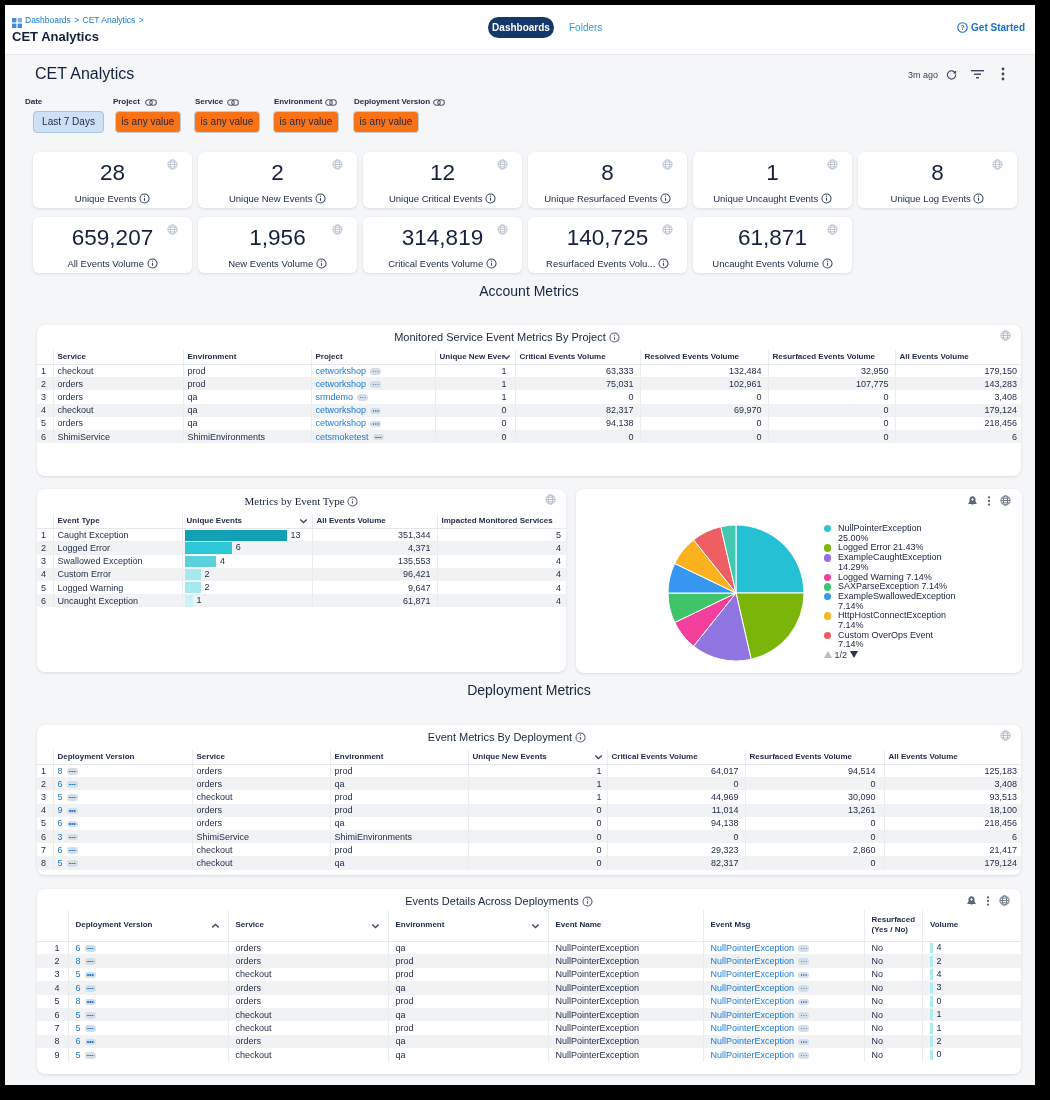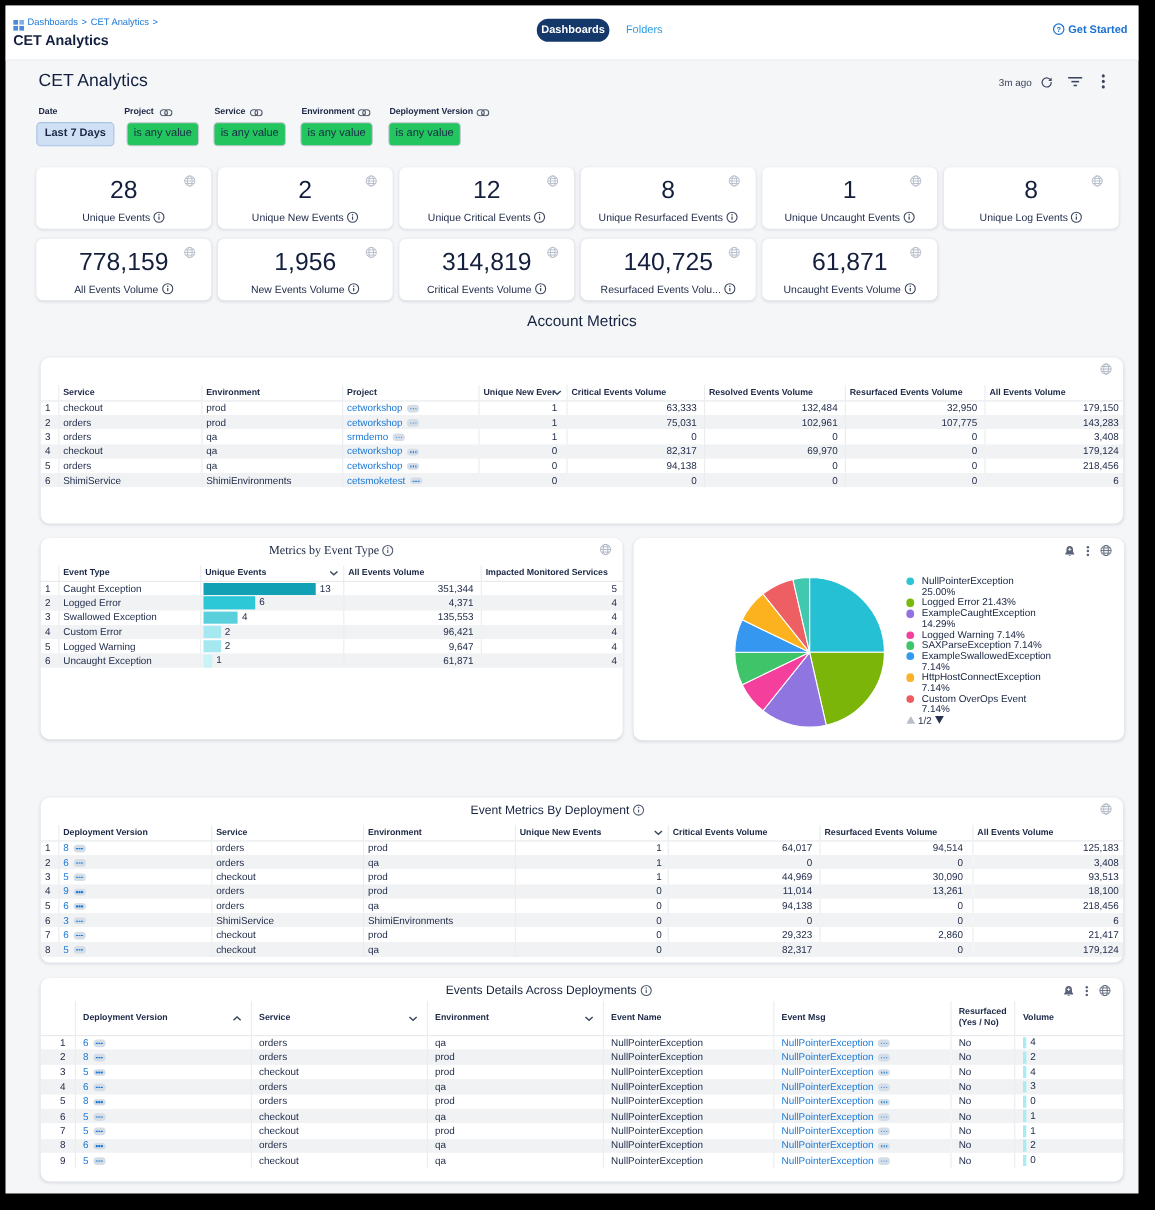--- a/index.html
+++ b/index.html
@@ -9,22 +9,22 @@
 .topbar { position:absolute; left:0; top:0; width:1030px; height:50px; background:#fff; border-bottom:1px solid #e7e9ee; }
 .crumb { position:absolute; left:20px; top:10px; font-size:8.5px; color:#1778d6; }
 .crumb .sep { color:#1778d6; margin:0 1px; }
 .pagetitle { position:absolute; left:7px; top:24px; font-size:13px; font-weight:700; color:#121f3d; }
 .tabpill { position:absolute; left:483px; top:12px; width:66px; height:21px; border-radius:11px; background:#15386b; color:#fff; font-size:10px; font-weight:700; text-align:center; line-height:21px; }
 .folders { position:absolute; left:564px; top:12px; height:21px; line-height:21px; color:#2d9be4; font-size:10px; font-weight:400; }
 .getstarted { position:absolute; right:10px; top:12px; height:21px; line-height:21px; color:#1a70d0; font-size:10px; font-weight:700; }
 .h1 { position:absolute; left:30px; top:60px; font-size:16px; color:#121f3d; }
 .meta { position:absolute; top:63px; font-size:9px; color:#39435c; }
 .flab { position:absolute; top:92px; font-size:8px; letter-spacing:-0.05px; font-weight:700; color:#1c2846; }
-.fbtn { position:absolute; top:106px; height:22px; background:#22c55e; border:1px solid #c6cbd4; border-radius:4px; font-size:10px; color:#1c2846; text-align:center; line-height:20px; }
-.fbtn.date { background:#cfe0f4; border-color:#a7c3e3; font-weight:700; }
+.fbtn { position:absolute; top:106px; height:22px; background:#f97316; border:1px solid #c6cbd4; border-radius:4px; font-size:10px; color:#1c2846; text-align:center; line-height:20px; }
+.fbtn.date { background:#cfe0f4; border-color:#a7c3e3; font-weight:400; }
 .mcard { position:absolute; width:159px; height:56px; background:#fff; border-radius:6px; box-shadow:0 1px 3px rgba(45,58,88,.14); }
 .mval { margin-top:9px; text-align:center; font-size:22.5px; font-weight:400; color:#141f3d; line-height:24px; }
 .mlab { margin-top:6.5px; text-align:center; font-size:9.5px; color:#1c2846; line-height:14px; }
 .mlab .info { vertical-align:-2px; }
 .sect { position:absolute; width:984px; left:32px; text-align:center; font-size:14px; color:#16233f; }
 .panel { position:absolute; background:#fff; border-radius:8px; box-shadow:0 1px 3px rgba(45,58,88,.14); }
 .ptitle { position:absolute; top:5px; left:0; right:0; text-align:center; font-size:11px; line-height:14px; color:#16233f; }
 .ptitle .info { vertical-align:-2px; }
 .tbl { border-collapse:collapse; table-layout:fixed; font-size:9px; color:#1c2846; }
 .tbl th { font-weight:700; font-size:8px; text-align:left; padding:0 6px 0 4px; height:14px; line-height:14px; white-space:nowrap; overflow:hidden; border-bottom:1px solid #e6e8ec; position:relative; }
@@ -84,21 +84,21 @@
       <rect x="0" y="0" width="13" height="1.4" fill="#39435c"></rect>
       <rect x="3" y="3.5" width="7" height="1.4" fill="#39435c"></rect>
       <rect x="5" y="7" width="3" height="1.4" fill="#39435c"></rect>
     </svg>
   <svg class="abs" style="left:996px;top:62px;" width="4" height="14" viewBox="0 0 4 14">
       <circle cx="2" cy="2" r="1.4" fill="#39435c"></circle>
       <circle cx="2" cy="7" r="1.4" fill="#39435c"></circle>
       <circle cx="2" cy="12" r="1.4" fill="#39435c"></circle>
     </svg>
 
-<div class="flab" style="left:30px;">Date</div>
+<div class="flab" style="left:20px;">Date</div>
 <div class="fbtn date" style="left:28px;width:71px;">Last 7 Days</div>
 <div class="flab" style="left:108px;">Project</div>
 <div class="fbtn" style="left:110px;width:66px;">is any value</div>
 <div class="abs" style="left:140px;top:93.5px;line-height:0;font-size:0;"><svg width="12" height="7" viewBox="0 0 14 8" fill="none">
         <rect x="0.8" y="0.8" width="7.6" height="6.4" rx="3.2" stroke="#515b6e" stroke-width="1.2"></rect>
         <rect x="5.6" y="0.8" width="7.6" height="6.4" rx="3.2" stroke="#515b6e" stroke-width="1.2"></rect>
       </svg></div>
 <div class="flab" style="left:190px;">Service</div>
 <div class="fbtn" style="left:189px;width:66px;">is any value</div>
 <div class="abs" style="left:222px;top:93.5px;line-height:0;font-size:0;"><svg width="12" height="7" viewBox="0 0 14 8" fill="none">
@@ -195,21 +195,21 @@
           <path d="M7 6.2v3.6" stroke="#3c475f" stroke-width="1.4"></path>
           <circle cx="7" cy="4" r="0.9" fill="#3c475f"></circle>
         </svg></div>
 </div>
 <div class="mcard" style="left:28px;top:212px;">
 <svg class="abs" style="right:14px;top:7px;" width="11" height="11" viewBox="0 0 16 16" fill="none">
         <circle cx="8" cy="8" r="6.7" stroke="#b4bcc9" stroke-width="1.2"></circle>
         <ellipse cx="8" cy="8" rx="3.1" ry="6.7" stroke="#b4bcc9" stroke-width="1.2"></ellipse>
         <path d="M1.3 8h13.4M2.3 4.6h11.4M2.3 11.4h11.4" stroke="#b4bcc9" stroke-width="1.2"></path>
       </svg>
-<div class="mval">778,159</div>
+<div class="mval">659,207</div>
 <div class="mlab">All Events Volume <svg class="info" width="11" height="11" viewBox="0 0 14 14" fill="none">
           <circle cx="7" cy="7" r="5.8" stroke="#3c475f" stroke-width="1.3"></circle>
           <path d="M7 6.2v3.6" stroke="#3c475f" stroke-width="1.4"></path>
           <circle cx="7" cy="4" r="0.9" fill="#3c475f"></circle>
         </svg></div>
 </div>
 <div class="mcard" style="left:193px;top:212px;">
 <svg class="abs" style="right:14px;top:7px;" width="11" height="11" viewBox="0 0 16 16" fill="none">
         <circle cx="8" cy="8" r="6.7" stroke="#b4bcc9" stroke-width="1.2"></circle>
         <ellipse cx="8" cy="8" rx="3.1" ry="6.7" stroke="#b4bcc9" stroke-width="1.2"></ellipse>
@@ -258,20 +258,25 @@
 <div class="mlab">Uncaught Events Volume <svg class="info" width="11" height="11" viewBox="0 0 14 14" fill="none">
           <circle cx="7" cy="7" r="5.8" stroke="#3c475f" stroke-width="1.3"></circle>
           <path d="M7 6.2v3.6" stroke="#3c475f" stroke-width="1.4"></path>
           <circle cx="7" cy="4" r="0.9" fill="#3c475f"></circle>
         </svg></div>
 </div>
 
   <div class="sect" style="top:278px;">Account Metrics</div>
 
 <div class="panel" style="left:32px;top:320px;width:984px;height:151px;">
+<div class="ptitle" style="padding-right:44px;">Monitored Service Event Metrics By Project <svg class="info" width="11" height="11" viewBox="0 0 14 14" fill="none">
+          <circle cx="7" cy="7" r="5.8" stroke="#545e72" stroke-width="1.3"></circle>
+          <path d="M7 6.2v3.6" stroke="#545e72" stroke-width="1.4"></path>
+          <circle cx="7" cy="4" r="0.9" fill="#545e72"></circle>
+        </svg></div>
 <svg class="abs" style="right:10px;top:5px;" width="11" height="11" viewBox="0 0 16 16" fill="none">
         <circle cx="8" cy="8" r="6.7" stroke="#aab3c2" stroke-width="1.2"></circle>
         <ellipse cx="8" cy="8" rx="3.1" ry="6.7" stroke="#aab3c2" stroke-width="1.2"></ellipse>
         <path d="M1.3 8h13.4M2.3 4.6h11.4M2.3 11.4h11.4" stroke="#aab3c2" stroke-width="1.2"></path>
       </svg>
 <table class="tbl" style="position:absolute;top:24.5px;left:0;width:984px;">
 <colgroup>
           <col style="width:16px">
           <col style="width:130px">
           <col style="width:128px">
@@ -496,20 +501,21 @@
 <div class="litem"><span class="ldot" style="background:#9471e0"></span>ExampleCaughtException<br>14.29%</div>
 <div class="litem"><span class="ldot" style="background:#f4409b"></span>Logged Warning 7.14%</div>
 <div class="litem"><span class="ldot" style="background:#3ec56b"></span>SAXParseException 7.14%</div>
 <div class="litem"><span class="ldot" style="background:#2f9bf2"></span>ExampleSwallowedException<br>7.14%</div>
 <div class="litem"><span class="ldot" style="background:#fbb128"></span>HttpHostConnectException<br>7.14%</div>
 <div class="litem"><span class="ldot" style="background:#ee5b5f"></span>Custom OverOps Event<br>7.14%</div>
 <div class="lpage"><span class="tri-up"></span> 1/2 <span class="tri-dn"></span></div>
 </div>
 </div>
 
+  <div class="sect" style="top:677px;">Deployment Metrics</div>
 
 <div class="panel" style="left:32px;top:720px;width:984px;height:150px;">
 <div class="ptitle" style="padding-right:44px;">Event Metrics By Deployment <svg class="info" width="11" height="11" viewBox="0 0 14 14" fill="none">
           <circle cx="7" cy="7" r="5.8" stroke="#545e72" stroke-width="1.3"></circle>
           <path d="M7 6.2v3.6" stroke="#545e72" stroke-width="1.4"></path>
           <circle cx="7" cy="4" r="0.9" fill="#545e72"></circle>
         </svg></div>
 <svg class="abs" style="right:10px;top:5px;" width="11" height="11" viewBox="0 0 16 16" fill="none">
         <circle cx="8" cy="8" r="6.7" stroke="#aab3c2" stroke-width="1.2"></circle>
         <ellipse cx="8" cy="8" rx="3.1" ry="6.7" stroke="#aab3c2" stroke-width="1.2"></ellipse>

